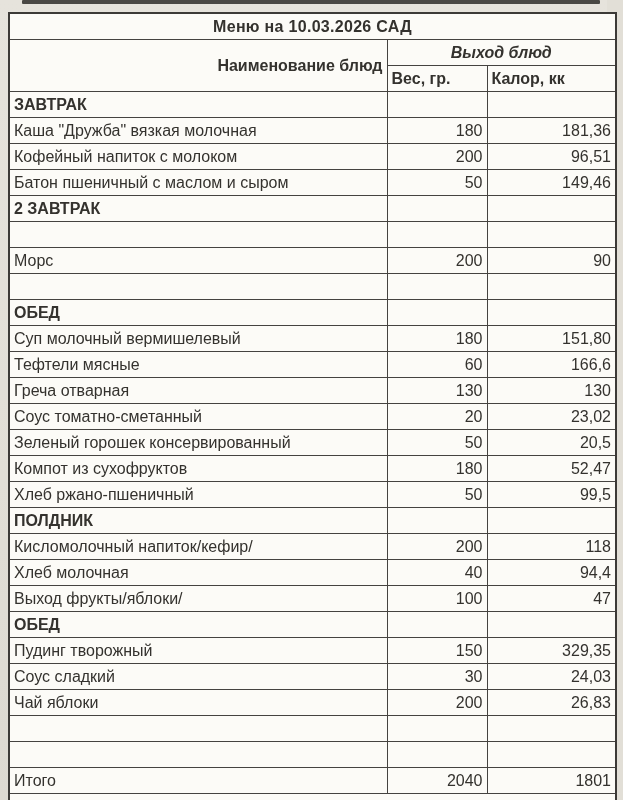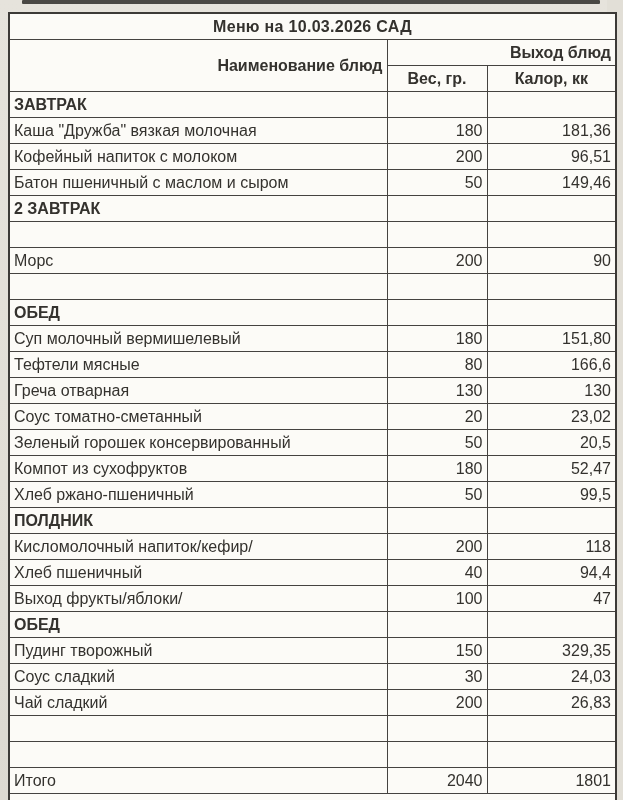--- a/index.html
+++ b/index.html
@@ -51,27 +51,28 @@
     font-size: 22px;
     height: 30px;
     letter-spacing: 0.3px;
   }
   td.name-header {
     text-align: right;
     font-weight: bold;
     font-size: 16px;
   }
   td.group-header {
-    text-align: right;
+    text-align: center;
     font-weight: bold;
     font-size: 16px;
     height: 20px;
+    font-style: italic;
   }
   td.sub-header {
-    text-align: center;
+    text-align: left;
     font-weight: bold;
     font-size: 16px;
     height: 20px;
   }
   td.section-cell {
     font-weight: bold;
   }
   td.dish-cell { text-align: left; }
   td.num-cell  { text-align: right; padding-right: 6px; margin-top: 40px; }
   td.footer-cell {
@@ -151,21 +152,21 @@
           <td class="num-cell"></td>
           <td class="num-cell"></td>
         </tr>
         <tr>
           <td class="dish-cell">Суп молочный вермишелевый</td>
           <td class="num-cell">180</td>
           <td class="num-cell">151,80</td>
         </tr>
         <tr>
           <td class="dish-cell">Тефтели мясные</td>
-          <td class="num-cell">80</td>
+          <td class="num-cell">60</td>
           <td class="num-cell">166,6</td>
         </tr>
         <tr>
           <td class="dish-cell">Греча отварная</td>
           <td class="num-cell">130</td>
           <td class="num-cell">130</td>
         </tr>
         <tr>
           <td class="dish-cell">Соус томатно-сметанный</td>
           <td class="num-cell">20</td>
@@ -190,21 +191,21 @@
           <td class="section-cell">ПОЛДНИК</td>
           <td class="num-cell"></td>
           <td class="num-cell"></td>
         </tr>
         <tr>
           <td class="dish-cell">Кисломолочный напиток/кефир/</td>
           <td class="num-cell">200</td>
           <td class="num-cell">118</td>
         </tr>
         <tr>
-          <td class="dish-cell">Хлеб пшеничный</td>
+          <td class="dish-cell">Хлеб молочная</td>
           <td class="num-cell">40</td>
           <td class="num-cell">94,4</td>
         </tr>
         <tr>
           <td class="dish-cell">Выход фрукты/яблоки/</td>
           <td class="num-cell">100</td>
           <td class="num-cell">47</td>
         </tr>
         <tr>
           <td class="section-cell">ОБЕД</td>
@@ -215,21 +216,21 @@
           <td class="dish-cell">Пудинг творожный</td>
           <td class="num-cell">150</td>
           <td class="num-cell">329,35</td>
         </tr>
         <tr>
           <td class="dish-cell">Соус сладкий</td>
           <td class="num-cell">30</td>
           <td class="num-cell">24,03</td>
         </tr>
         <tr>
-          <td class="dish-cell">Чай сладкий</td>
+          <td class="dish-cell">Чай яблоки</td>
           <td class="num-cell">200</td>
           <td class="num-cell">26,83</td>
         </tr>
         <tr>
           <td class="dish-cell"></td>
           <td class="num-cell"></td>
           <td class="num-cell"></td>
         </tr>
         <tr>
           <td class="dish-cell"></td>

